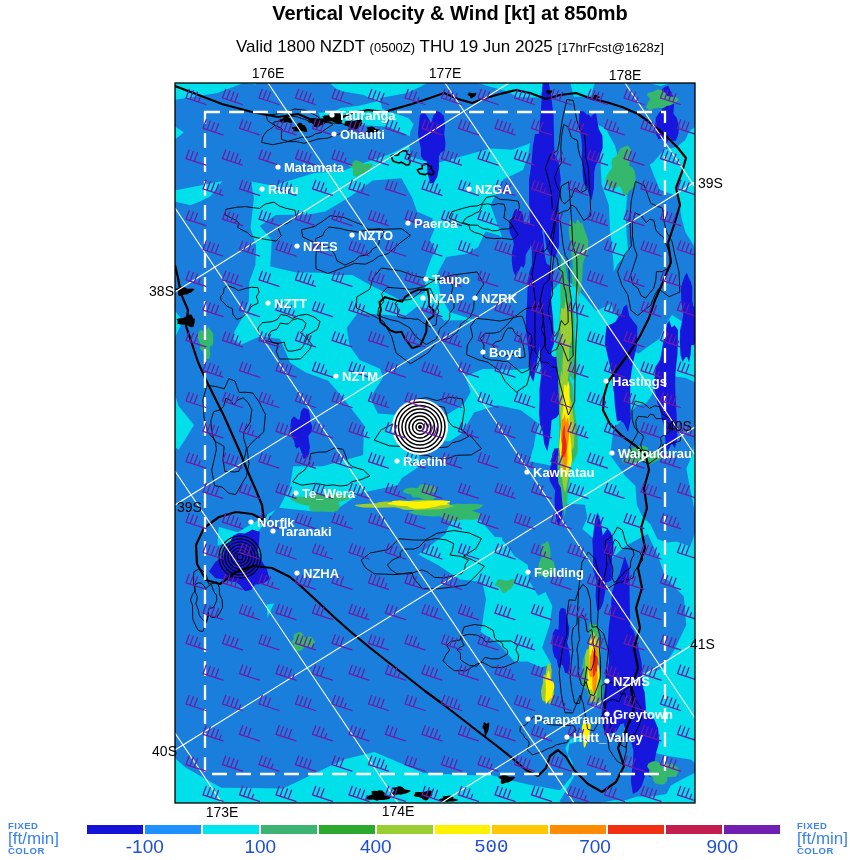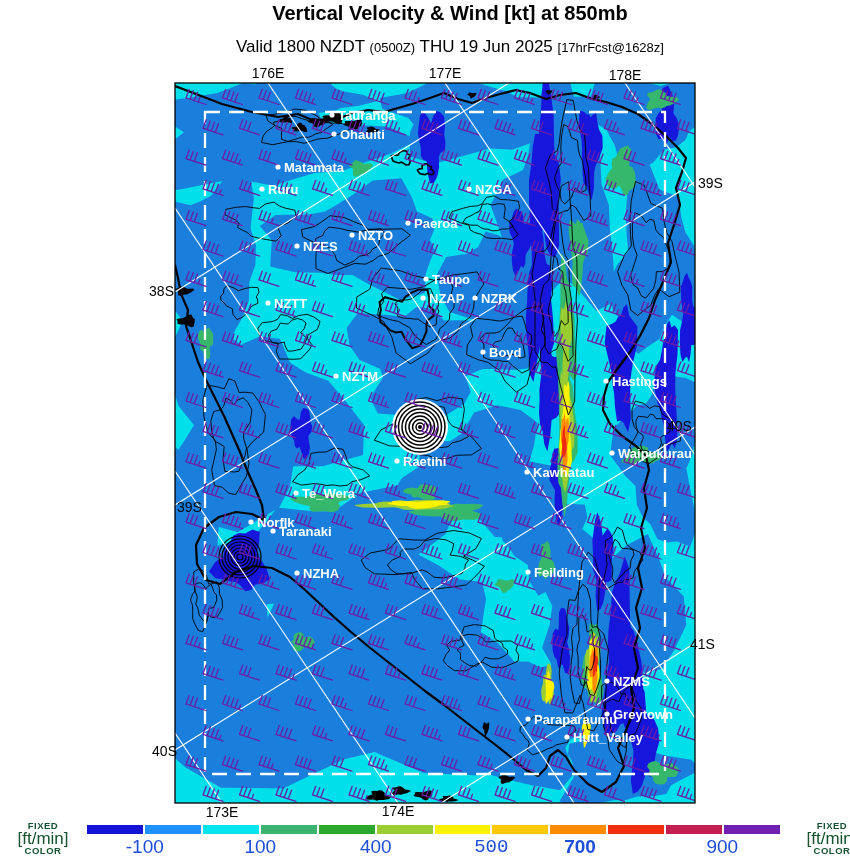--- a/index.html
+++ b/index.html
@@ -13,21 +13,21 @@
   #model-line{font-size:13px;margin-top:2px;}
   
   #map-svg{position:absolute;left:0;top:66px;}
   .site-label{font-size:13px;font-weight:bold;fill:#fff;}
   .edge-label{font-size:14px;fill:#000;}
   
   #cbar{position:absolute;left:87px;top:825px;width:693px;height:9px;display:flex;gap:2px;}
   #cbar .seg{flex:1;height:9px;}
   .cbar-tick{position:absolute;top:836px;width:90px;margin-left:-45px;text-align:center;
              font-size:19px;color:#1d4ed8;}
-  .cbar-cap{position:absolute;top:821px;width:70px;text-align:center;color:#14532d;line-height:1;}
+  .cbar-cap{position:absolute;top:821px;width:70px;text-align:left;color:#3b82f6;line-height:1;}
   .cbar-cap .cap-sm{font-size:9.5px;font-weight:bold;letter-spacing:.5px;}
   .cbar-cap .cap-lg{font-size:17px;margin:-1px 0;}
   #cap-left{left:8px;}
   #cap-right{left:797px;}
   #terrain-note{position:absolute;left:533px;top:808px;width:164px;height:18px;
                 border:1px solid #000;background:#fff;text-align:center;
                 font-size:13.5px;line-height:18px;}
 </style>
 </head>
 <body>
@@ -706,21 +706,21 @@
       <div class="seg" style="background: rgb(255, 140, 0);"></div>
       <div class="seg" style="background: rgb(240, 48, 16);"></div>
       <div class="seg" style="background: rgb(196, 30, 80);"></div>
       <div class="seg" style="background: rgb(112, 32, 176);"></div>
     </div>
 <div id="cbar-ticks-holder">
       <div class="cbar-tick" style="left: 144.75px;">-100</div>
       <div class="cbar-tick" style="left: 260.25px;">100</div>
       <div class="cbar-tick" style="left: 375.75px;">400</div>
       <div class="cbar-tick" style="left: 491.25px; font-family: Liberation Mono, monospace;">500</div>
-      <div class="cbar-tick" style="left: 580px; font-weight: bold;">700</div>
+      <div class="cbar-tick" style="left: 595px;">700</div>
       <div class="cbar-tick" style="left: 722.25px;">900</div>
     </div>
 <div class="cbar-cap" id="cap-right">
       <div class="cap-sm">FIXED</div>
       <div class="cap-lg">[ft/min]</div>
       <div class="cap-sm">COLOR</div>
     </div>
 
 </div>
 

